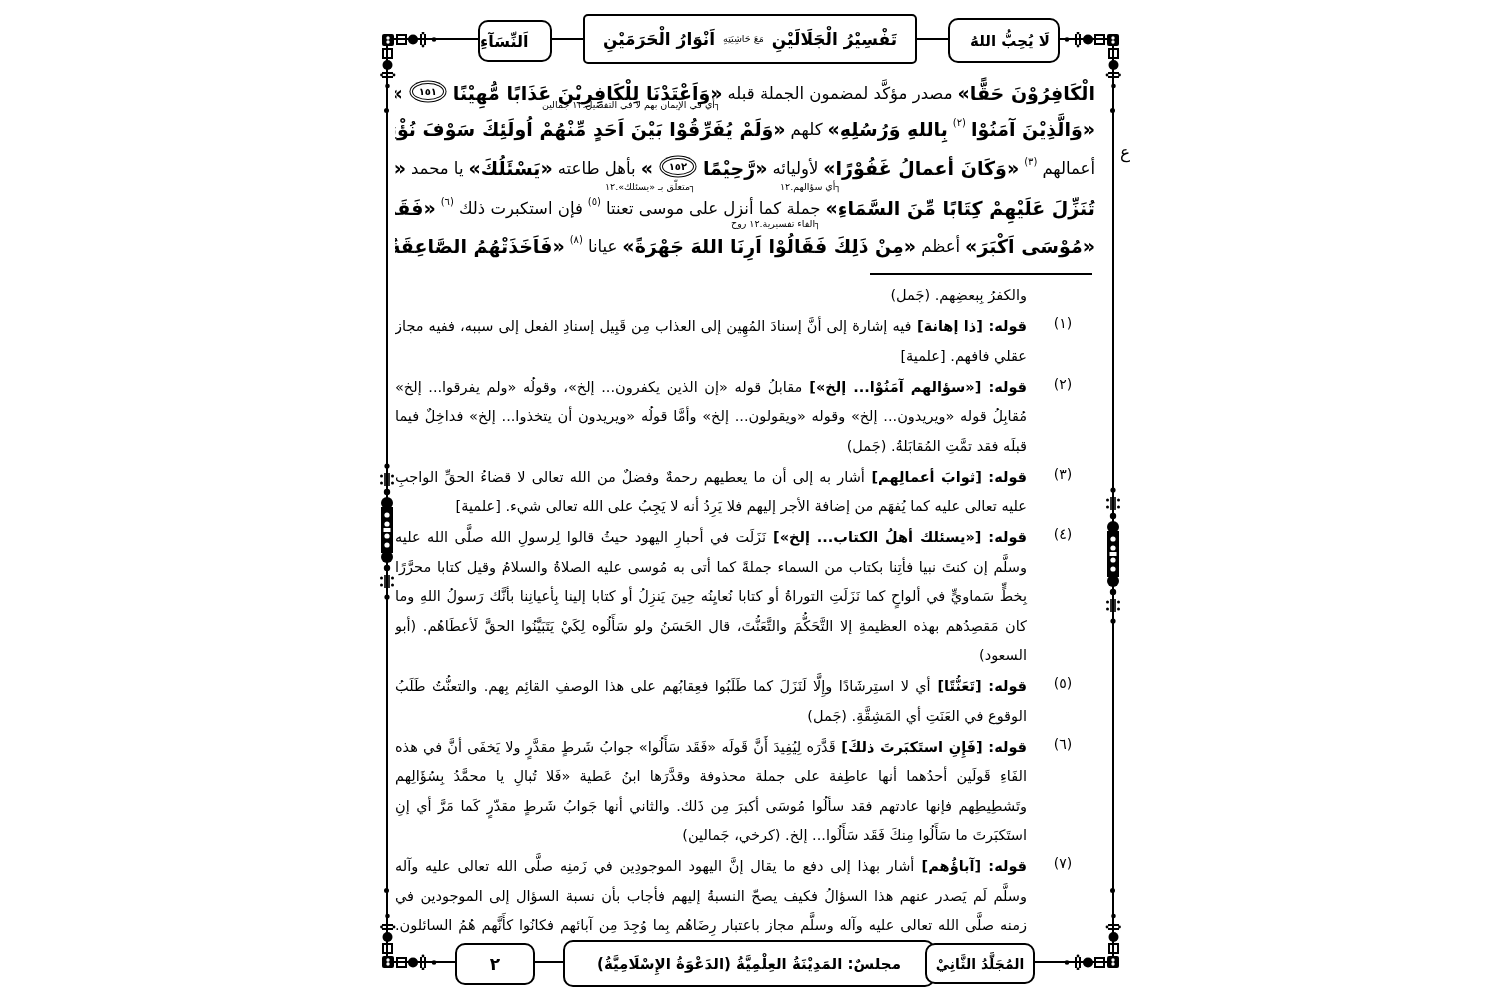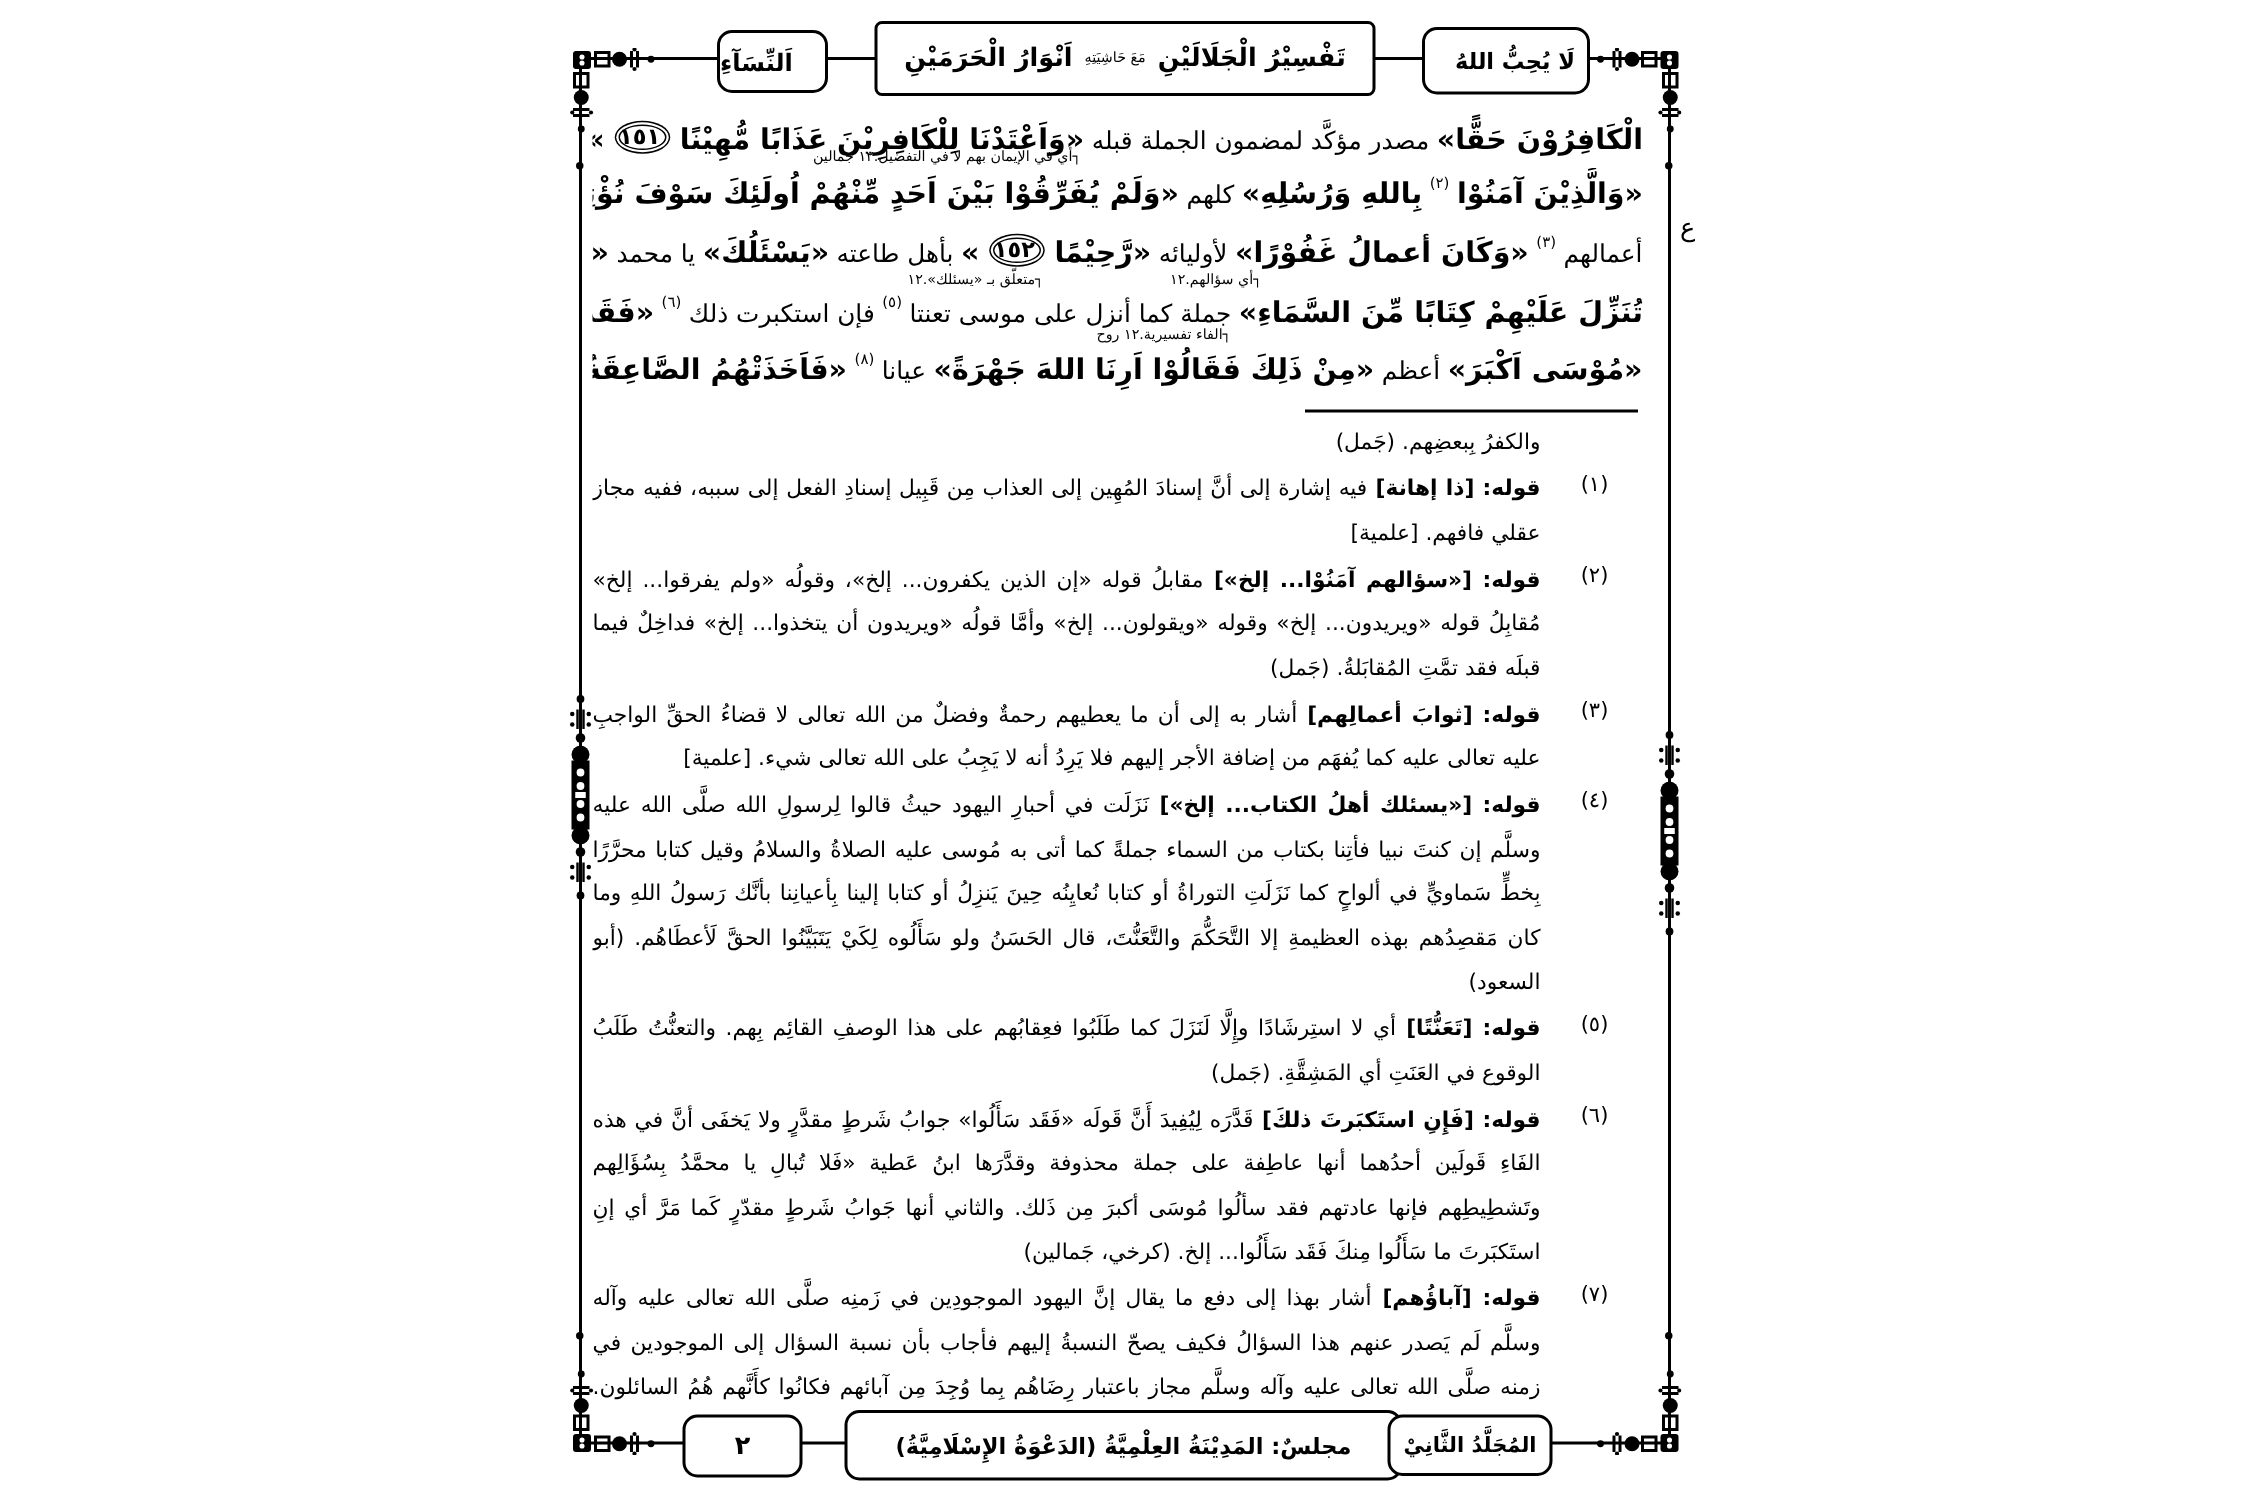--- a/index.html
+++ b/index.html
@@ -39,21 +39,21 @@
 
   
   .matn{position:absolute;left:395px;top:76px;width:700px;height:192px;z-index:2;}
   .mline{position:absolute;left:0;right:0;height:34px;display:flex;gap:5px;
          justify-content:space-between;align-items:center;white-space:nowrap;overflow:hidden;}
   .l1{top:0;} .l2{top:36px;} .l3{top:75px;} .l4{top:115px;} .l5{top:153px;}
   .seg-quran{font-weight:700;font-size:19px;}
   .seg-plain{font-size:16.5px;}
   .seg-sup{font-size:10px;position:relative;top:-7px;}
   .seg-badge{display:inline-block;min-width:24px;height:15px;line-height:15px;text-align:center;
-             font-size:15px;font-weight:700;border:1px solid #000;border-radius:50%;
+             font-size:10px;font-weight:700;border:1px solid #000;border-radius:50%;
              background:#fff;box-shadow:0 0 0 1.5px #fff,0 0 0 2.5px #000;
              position:relative;top:-2px;margin:13px 4px;padding:0 3px;}
   .inote{position:absolute;font-size:9.5px;white-space:nowrap;}
   .in1{top:23px;left:21%;text-align:center;}
   .in2{top:105px;left:30%;}
   .in3{top:105px;left:55%;}
   .in4{top:142px;left:48%;}
 
   
   .fnsep{position:absolute;left:870px;top:273px;width:222px;height:2px;background:#000;z-index:2;}

